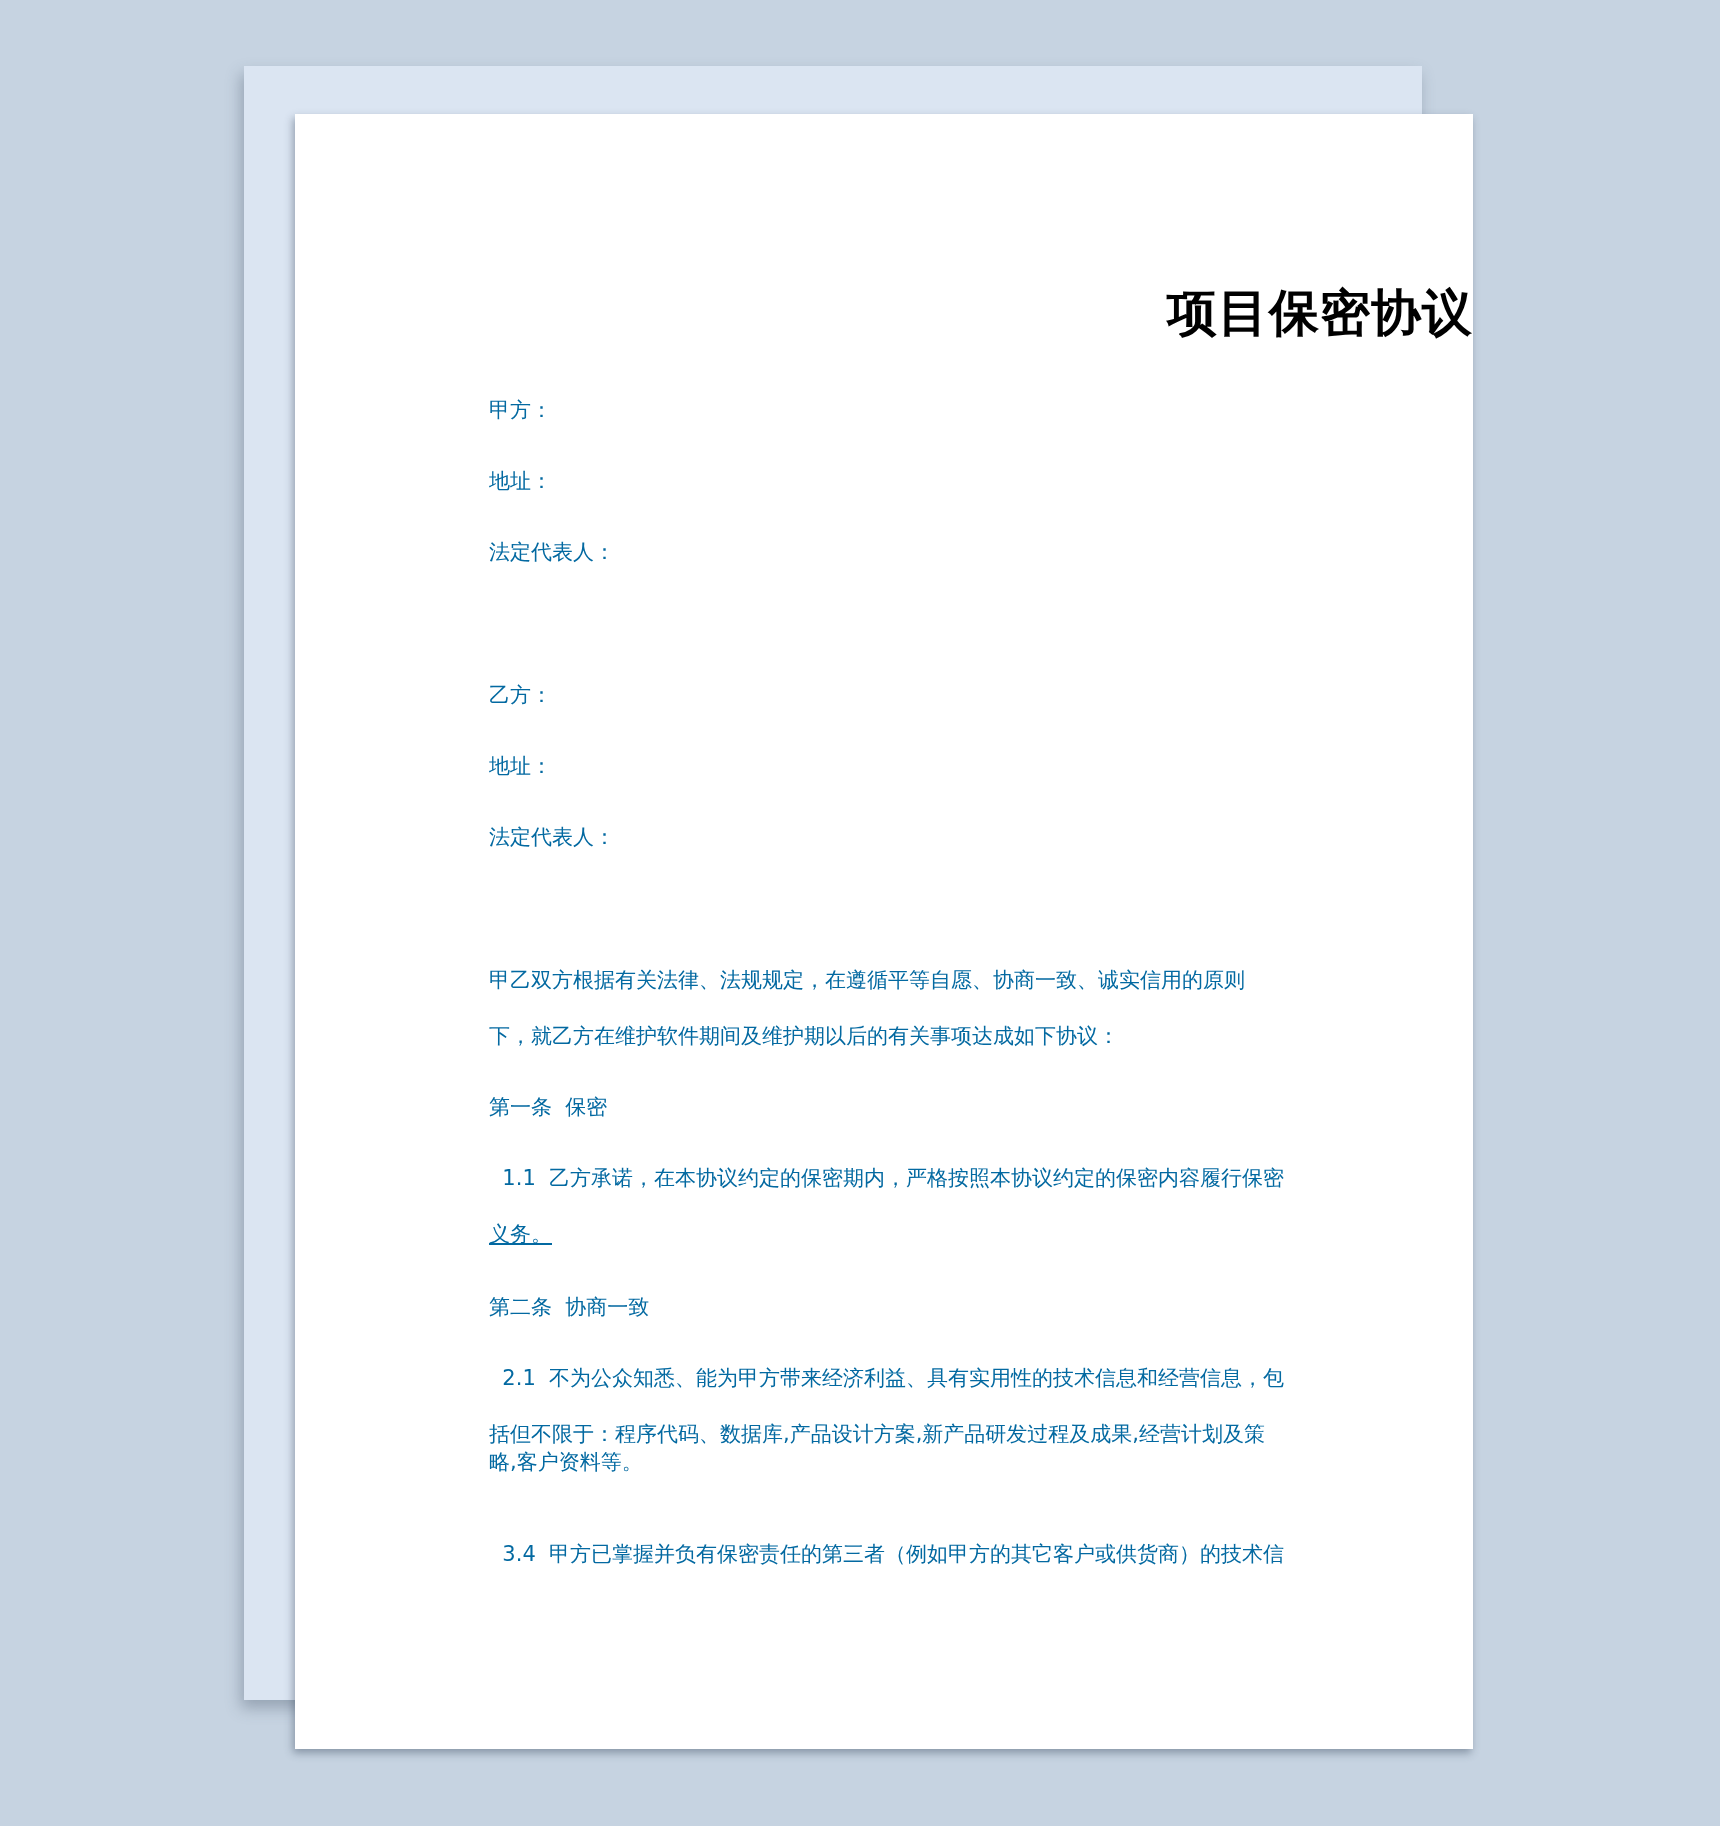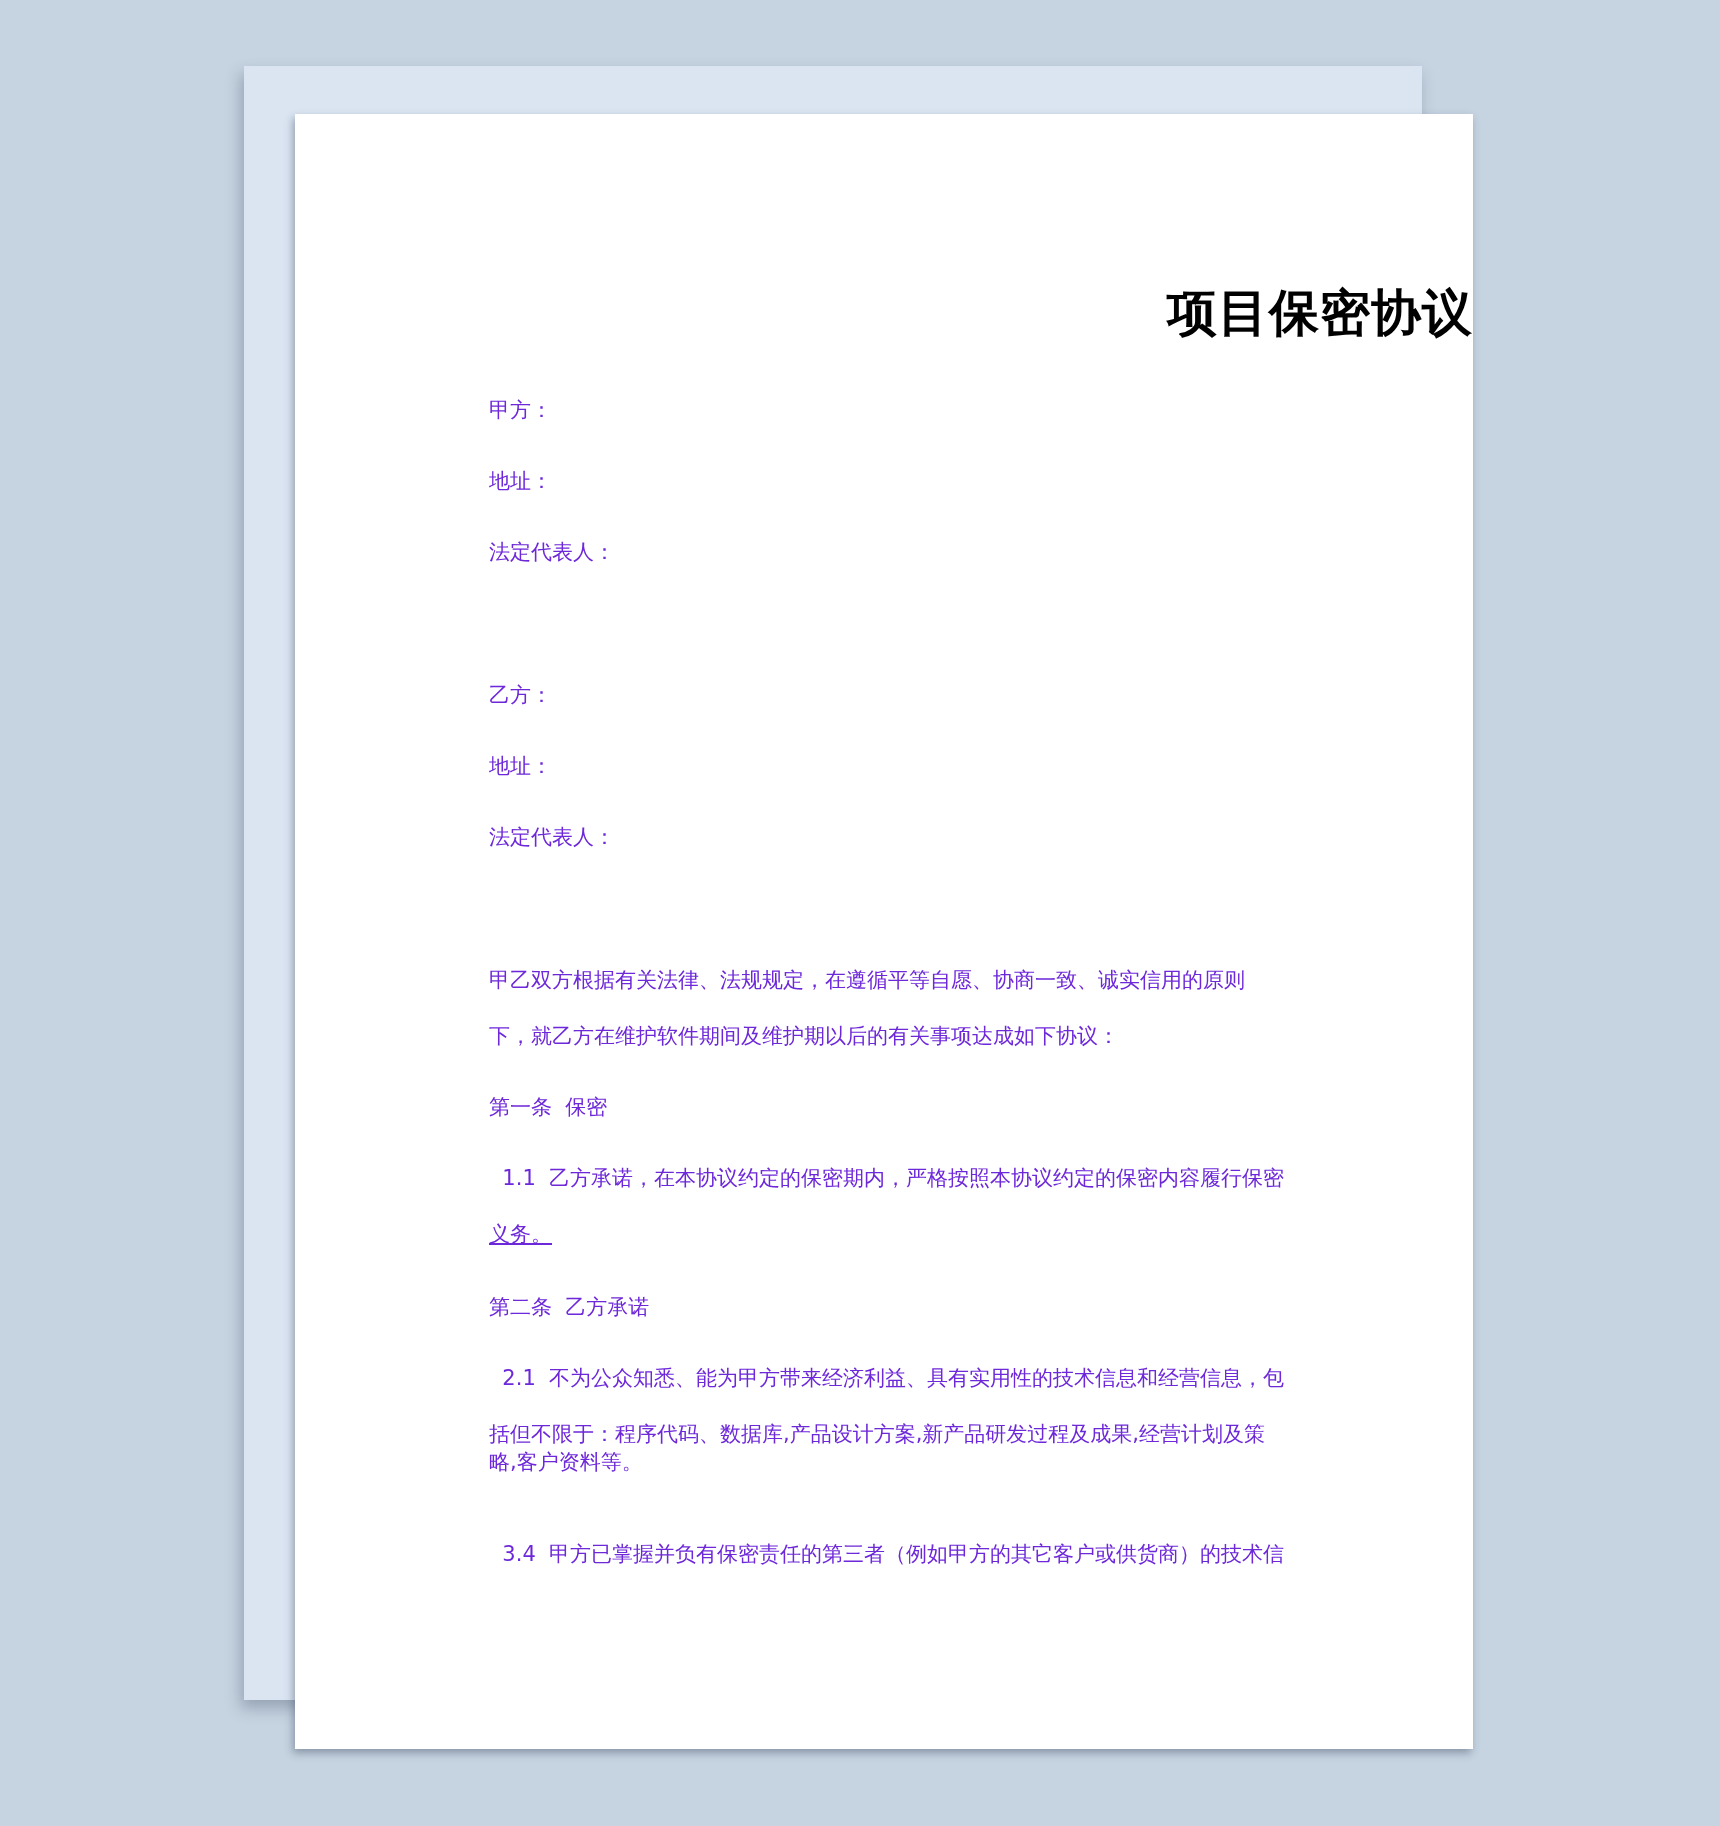--- a/index.html
+++ b/index.html
@@ -45,21 +45,21 @@
       line-height: 60px;
       color: #000;
       margin: 0;
     }
     .line {
       position: absolute;
       left: 489px;
       font-size: 21px;
       line-height: 28px;
       white-space: pre;
-      color: #6d28d9;
+      color: #0369a1;
       margin: 0;
     }
   </style>
 </head>
 <body>
 
 <div class="back-sheet"></div>
 
 <div class="front-sheet"></div>
 
@@ -73,17 +73,17 @@
 <p class="line" style="top:752px;">地址：</p>
 <p class="line" style="top:823px;">法定代表人：</p>
 
 <p class="line" style="top:966px;">甲乙双方根据有关法律、法规规定，在遵循平等自愿、协商一致、诚实信用的原则</p>
 <p class="line" style="top:1022px;">下，就乙方在维护软件期间及维护期以后的有关事项达成如下协议：</p>
 
 <p class="line" style="top:1093px;">第一条  保密</p>
 <p class="line" style="top:1164px;">  1.1  乙方承诺，在本协议约定的保密期内，严格按照本协议约定的保密内容履行保密</p>
 <p class="line" style="top:1220px;text-decoration:underline;">义务。</p>
 
-<p class="line" style="top:1293px;">第二条  乙方承诺</p>
+<p class="line" style="top:1293px;">第二条  协商一致</p>
 <p class="line" style="top:1364px;">  2.1  不为公众知悉、能为甲方带来经济利益、具有实用性的技术信息和经营信息，包</p>
 <p class="line" style="top:1420px;">括但不限于：程序代码、数据库,产品设计方案,新产品研发过程及成果,经营计划及策</p>
 <p class="line" style="top:1448px;">略,客户资料等。</p>
 <p class="line" style="top:1540px;">  3.4  甲方已掌握并负有保密责任的第三者（例如甲方的其它客户或供货商）的技术信</p>
 
 </body></html>

